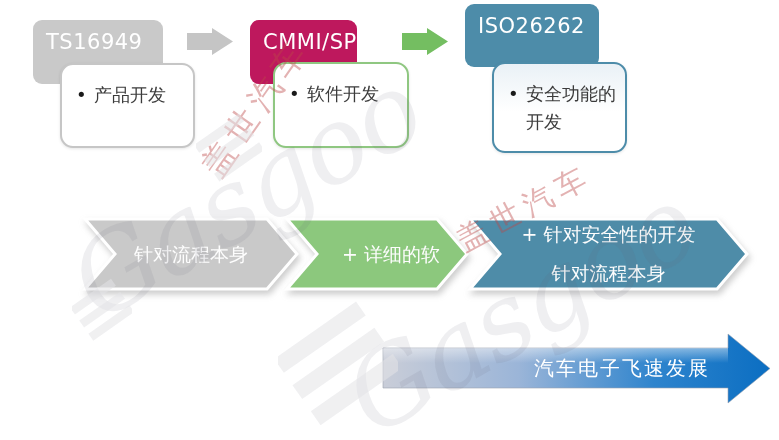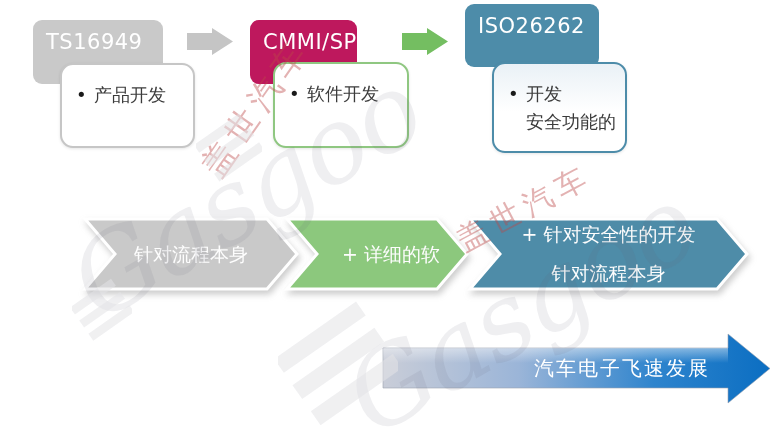--- a/index.html
+++ b/index.html
@@ -96,22 +96,22 @@
   </div>
 
   <svg class="flow-arrow a2" width="46" height="27" viewBox="0 0 46 27">
     <polygon points="0,5 25,5 25,0 46,13.5 25,27 25,22 0,22" fill="#74be61"></polygon>
   </svg>
 
   <div class="badge b3">ISO26262</div>
   <div class="card c3">
     <span class="bullet">•</span>
     <span class="card-lines">
+      <div>安全功能的</div>
       <div>开发</div>
-      <div>安全功能的</div>
     </span>
   </div>
 
   <div class="chev v1">
     <svg width="212" height="70" viewBox="0 0 212 70">
       <polygon points="0,0 182,0 212,35 182,70 0,70 30,35" fill="#c9c9c9" stroke="#ffffff" stroke-width="3"></polygon>
     </svg>
   </div>
   <div class="chev-label t1">
     <div>针对流程本身</div>

